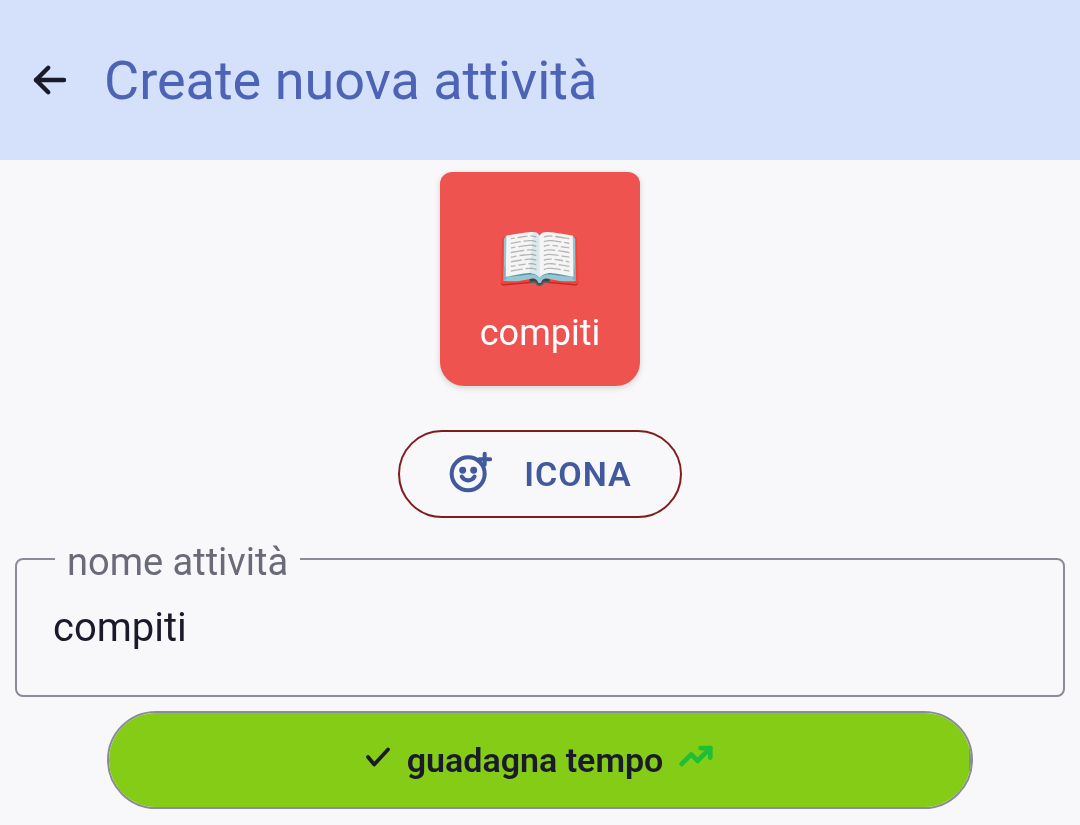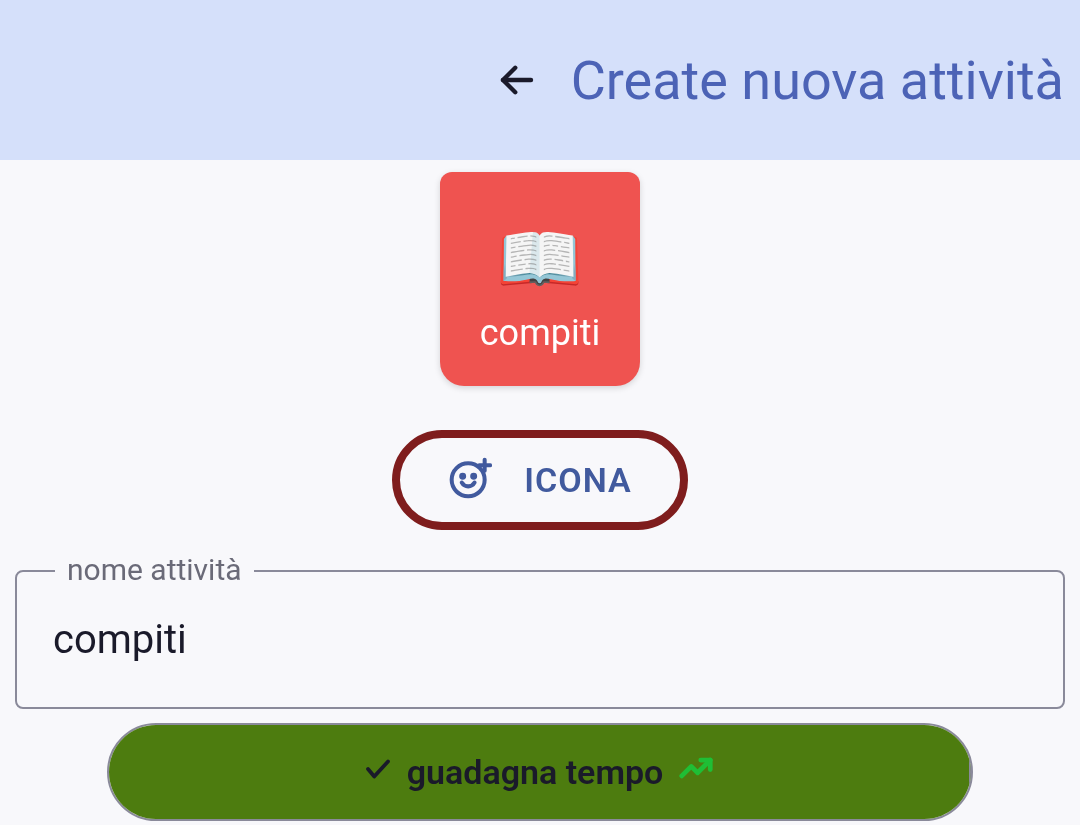--- a/index.html
+++ b/index.html
@@ -8,23 +8,22 @@
       background: #f8f8fb;
       width: 1080px;
       height: 825px;
       overflow: hidden;
     }
     .header {
       background: #d5e0fa;
       height: 160px;
       display: flex;
       align-items: center;
-      padding: 0 16px;
+      padding: 0 24px;
       gap: 28px;
-      justify-content: flex-end;
     }
     .back-btn {
       width: 52px;
       height: 52px;
       display: flex;
       align-items: center;
       justify-content: center;
       cursor: pointer;
     }
     .header-title {
@@ -59,21 +58,21 @@
       color: white;
       font-size: 36px;
       font-weight: 400;
     }
     .button-row {
       display: flex;
       gap: 40px;
       margin-top: 44px;
     }
     .pill-button {
-      border: 8px solid #7f1d1d;
+      border: 2px solid #7f1d1d;
       border-radius: 50px;
       padding: 18px 48px;
       display: flex;
       align-items: center;
       gap: 32px;
       background: transparent;
       cursor: pointer;
     }
     .pill-button-label {
       color: #415a9e;
@@ -90,21 +89,21 @@
       margin-top: 40px;
       width: 1050px;
     }
     .field-legend {
       position: absolute;
       top: -18px;
       left: 40px;
       background: #f8f8fb;
       padding: 0 12px;
       color: #6a6a78;
-      font-size: 30px;
+      font-size: 38px;
     }
     .name-input {
       width: 100%;
       border: 2px solid #8a8a9a;
       border-radius: 8px;
       padding: 44px 36px;
       font-size: 40px;
       color: #1a1a2a;
       background: transparent;
       font-family: inherit;
@@ -123,21 +122,21 @@
       align-items: center;
       justify-content: center;
       gap: 14px;
       padding: 24px 0;
       cursor: pointer;
       font-size: 34px;
       font-weight: 600;
       color: #1a1a2a;
     }
     .toggle-option.selected {
-      background: #4d7c0f;
+      background: #84cc16;
     }
     .toggle-option:first-child {
       border-right: 2px solid #8a8a9a;
     }
     .check-icon svg { width: 30px; height: 30px; }
     .trend-up svg { width: 38px; height: 38px; }
     .trend-down svg { width: 38px; height: 38px; }
   </style>
 </head>
 <body>

